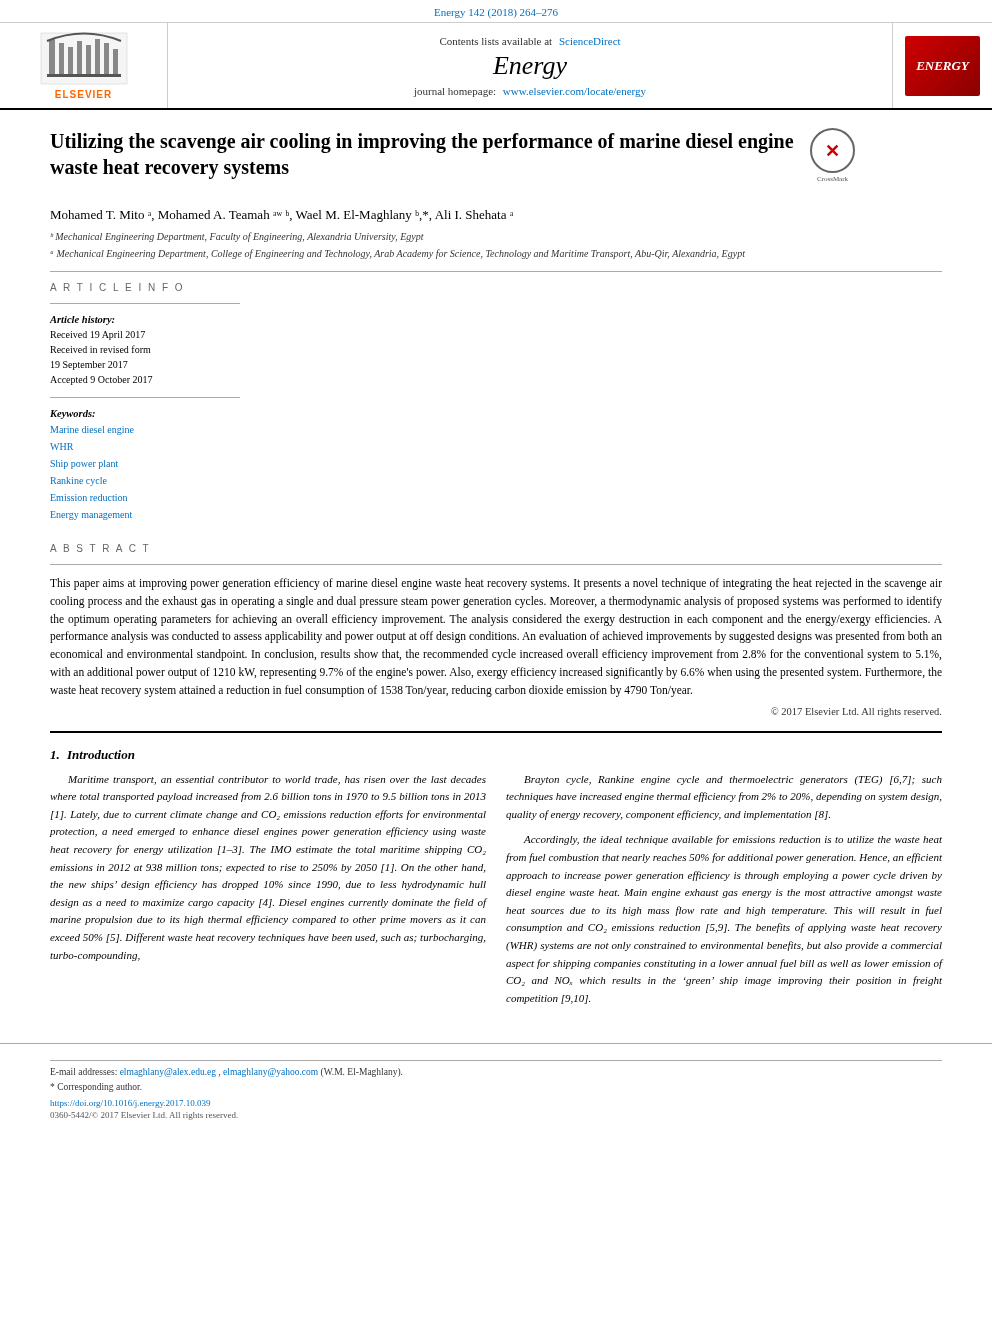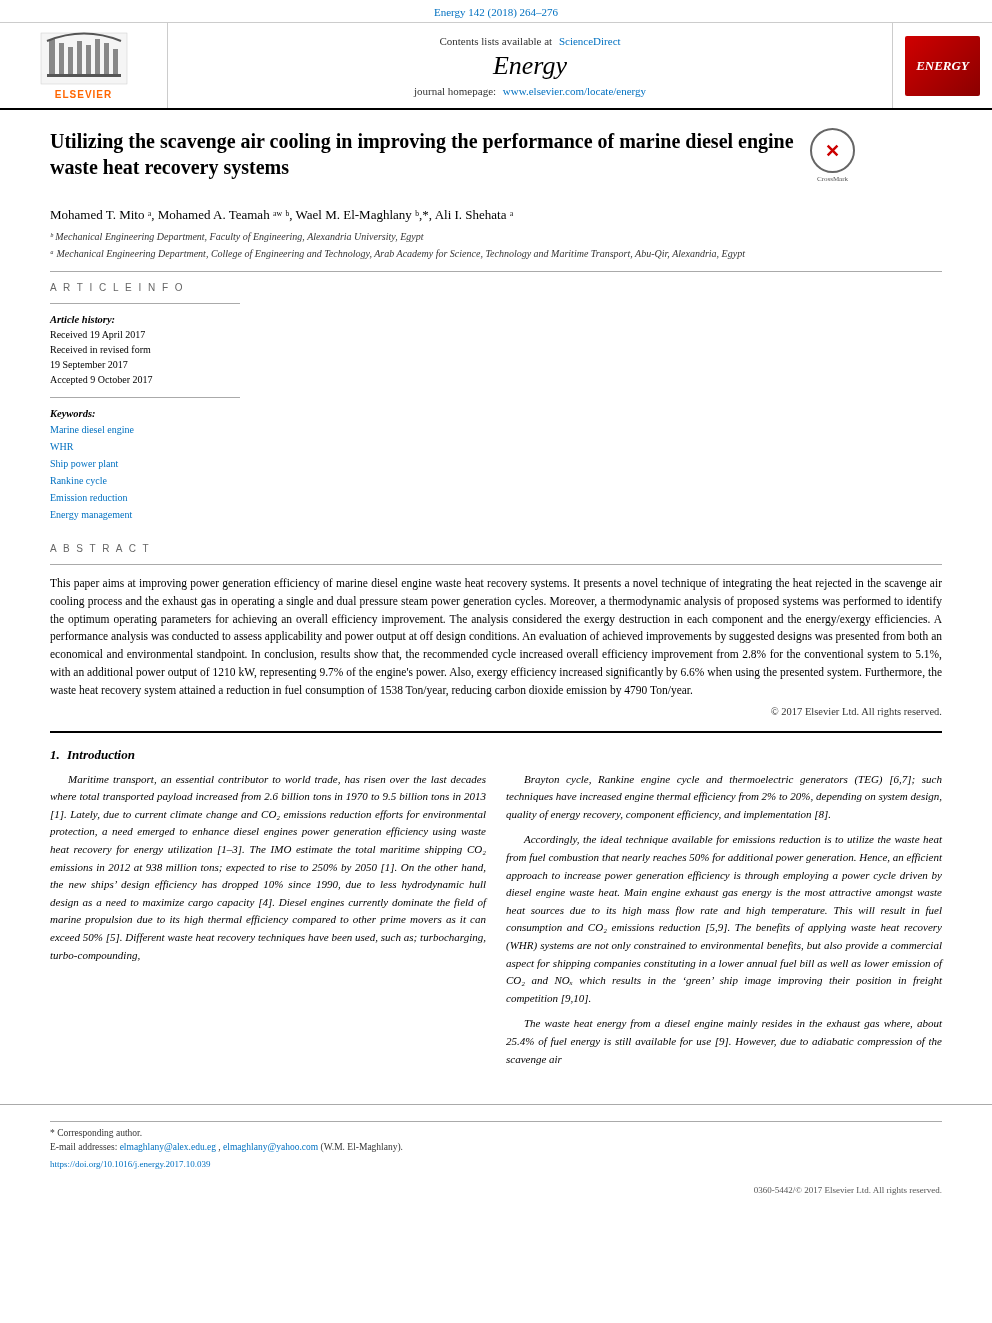--- a/index.html
+++ b/index.html
@@ -276,22 +276,21 @@
       line-height: 1.5;
     }
     .footer-doi {
       font-size: 9px;
       color: #0070c0;
       margin-top: 4px;
     }
     .footer-issn {
       font-size: 9px;
       color: #555;
-      margin-top: 16px;
-      text-align: right;
+      margin-top: 2px;
     }
   </style>
 </head>
 <body>
 
 <div class="page-wrapper">
 
   <div class="top-bar">
     <span>Energy 142 (2018) 264–276</span>
   </div>
@@ -403,38 +402,37 @@
 
       <div class="body-two-col">
 
         <div class="body-col">
           <p>Maritime transport, an essential contributor to world trade, has risen over the last decades where total transported payload increased from 2.6 billion tons in 1970 to 9.5 billion tons in 2013 [1]. Lately, due to current climate change and CO₂ emissions reduction efforts for environmental protection, a need emerged to enhance diesel engines power generation efficiency using waste heat recovery for energy utilization [1–3]. The IMO estimate the total maritime shipping CO₂ emissions in 2012 at 938 million tons; expected to rise to 250% by 2050 [1]. On the other hand, the new ships’ design efficiency has dropped 10% since 1990, due to less hydrodynamic hull design as a need to maximize cargo capacity [4]. Diesel engines currently dominate the field of marine propulsion due to its high thermal efficiency compared to other prime movers as it can exceed 50% [5]. Different waste heat recovery techniques have been used, such as; turbocharging, turbo-compounding,</p>
         </div>
 
         <div class="body-col">
           <p>Brayton cycle, Rankine engine cycle and thermoelectric generators (TEG) [6,7]; such techniques have increased engine thermal efficiency from 2% to 20%, depending on system design, quality of energy recovery, component efficiency, and implementation [8].</p>
           <p>Accordingly, the ideal technique available for emissions reduction is to utilize the waste heat from fuel combustion that nearly reaches 50% for additional power generation. Hence, an efficient approach to increase power generation efficiency is through employing a power cycle driven by diesel engine waste heat. Main engine exhaust gas energy is the most attractive amongst waste heat sources due to its high mass flow rate and high temperature. This will result in fuel consumption and CO₂ emissions reduction [5,9]. The benefits of applying waste heat recovery (WHR) systems are not only constrained to environmental benefits, but also provide a commercial aspect for shipping companies constituting in a lower annual fuel bill as well as lower emission of CO₂ and NOₓ which results in the ‘green’ ship image improving their position in freight competition [9,10].</p>
-          <p>The waste heat energy from a diesel engine mainly resides in the exhaust gas where, about 25.4% of fuel energy is still available for use [9]. However, due to adiabatic compression of the scavenge air</p>
         </div>
       </div>
     </div>
 
   </div>
 
   <div class="footer">
     <hr class="hr-thin" style="margin-bottom:4px;">
-    <div class="footnote-text">
-      <span>* Corresponding author.</span>
-    </div>
     <div class="footnote-text">
       <span>E-mail addresses:</span>
       <a href="#" style="color:#0070c0; text-decoration:none;">elmaghlany@alex.edu.eg</a>
       <span>, </span>
       <a href="#" style="color:#0070c0; text-decoration:none;">elmaghlany@yahoo.com</a>
       <span> (W.M. El-Maghlany).</span>
     </div>
+    <div class="footnote-text">
+      <span>* Corresponding author.</span>
+    </div>
     <div class="footer-doi">
       <a href="#" style="color:#0070c0; text-decoration:none;">https://doi.org/10.1016/j.energy.2017.10.039</a>
     </div>
     <div class="footer-issn">0360-5442/© 2017 Elsevier Ltd. All rights reserved.</div>
   </div>
 
 </div>
 
 </body></html>

